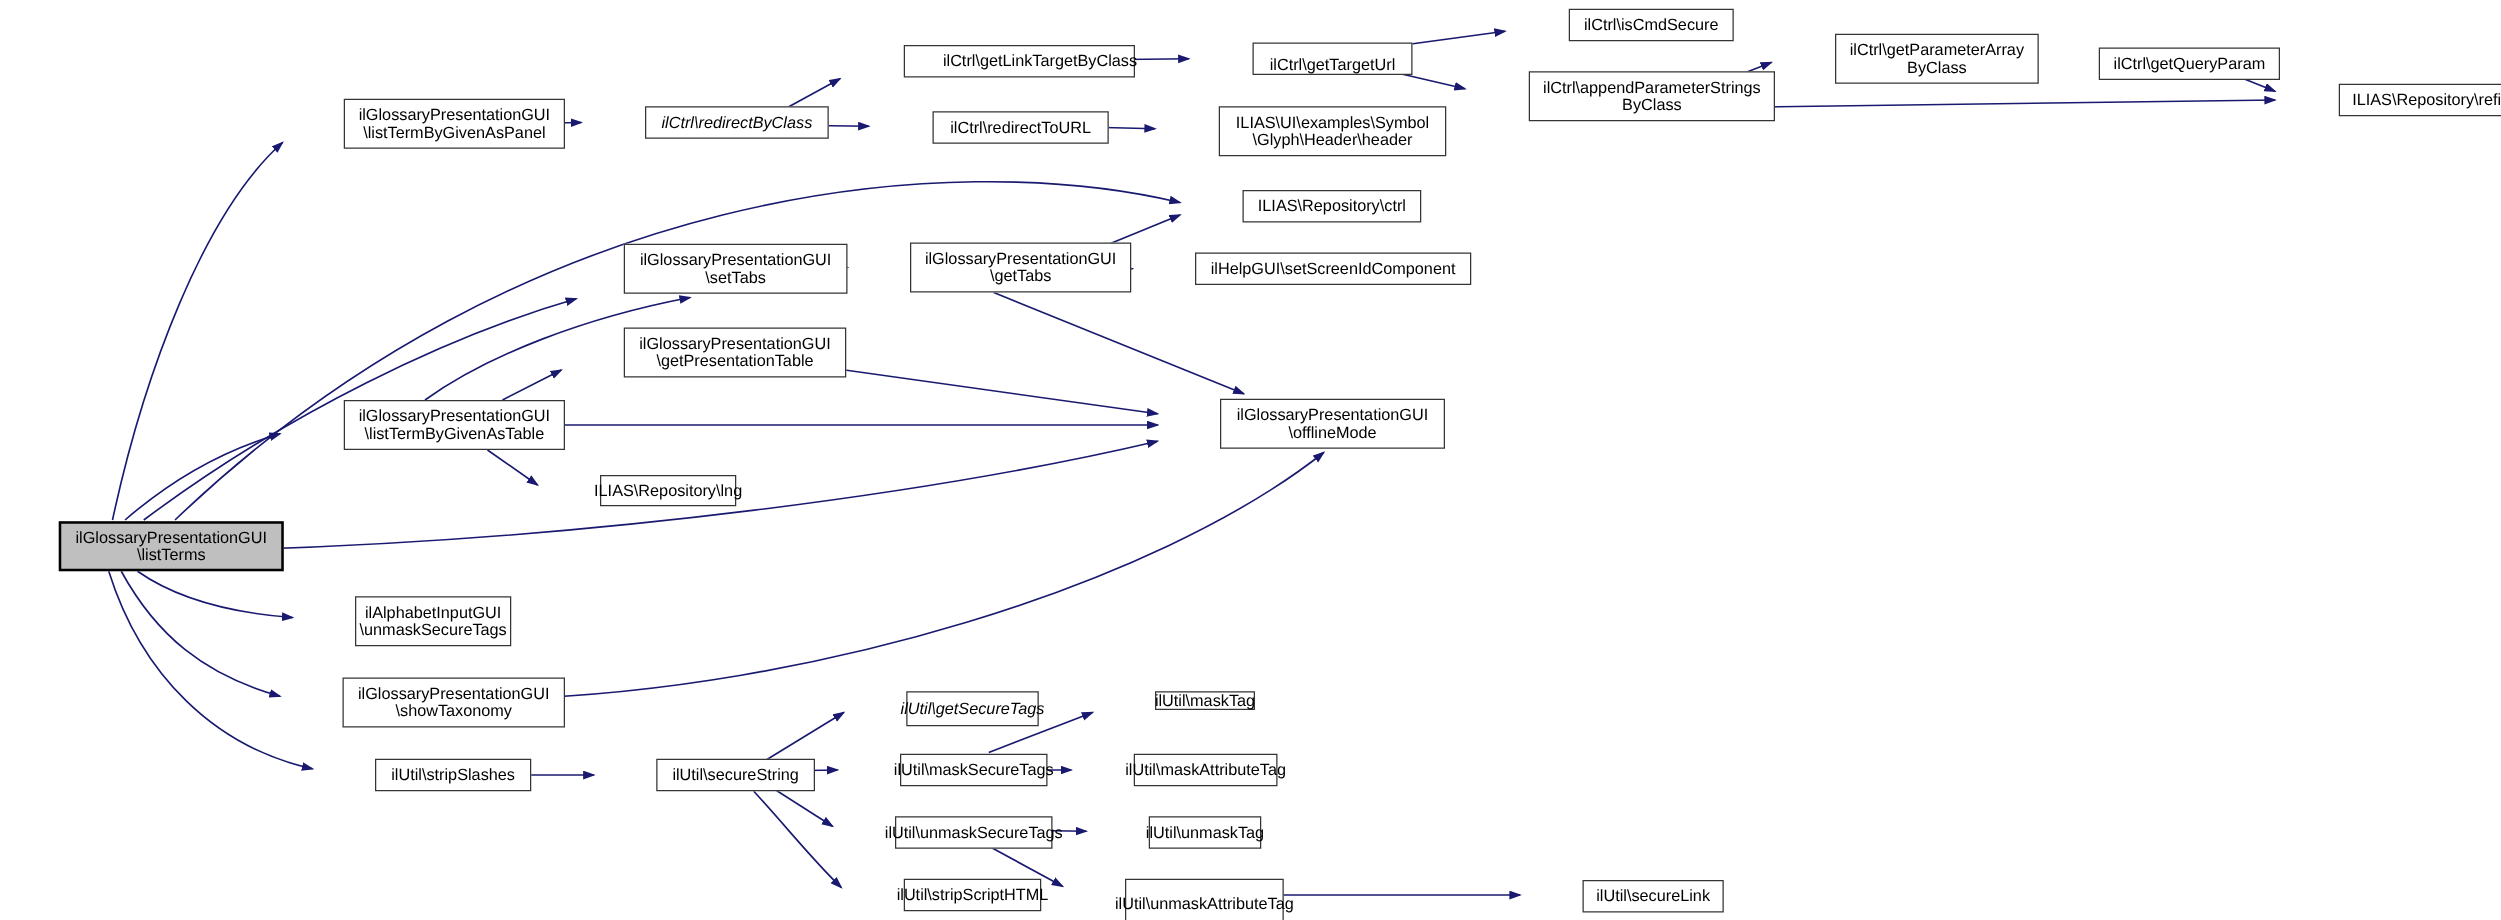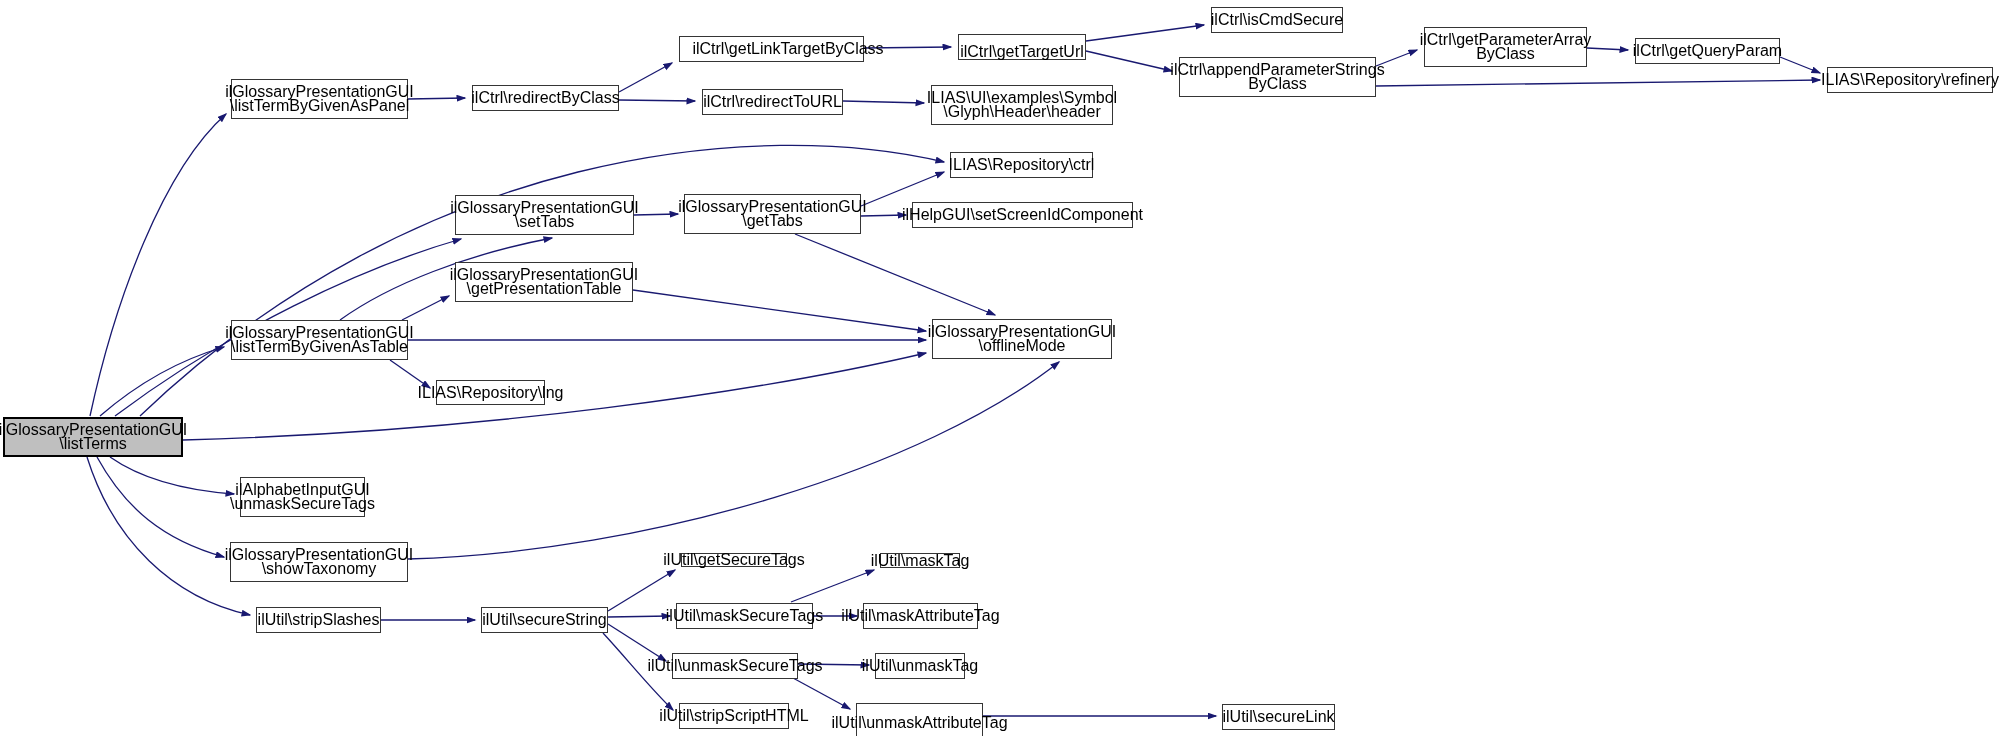--- a/index.html
+++ b/index.html
@@ -20,24 +20,25 @@
     position: absolute;
     box-sizing: border-box;
     background: #ffffff;
     border: 1px solid #353535;
     display: flex;
     flex-direction: column;
     align-items: center;
     justify-content: center;
     text-align: center;
     color: #000000;
-    font-size: 16px;
+    font-size: 13px;
     line-height: 14px;
     white-space: nowrap;
     cursor: pointer;
+    margin-left: 44px;
   }
   .node.hl {
     background: #bfbfbf;
     border: 2px solid #000000;
     cursor: default;
   }
   .edge {
     fill: none;
     stroke-width: 1.3px;
   }
@@ -96,21 +97,21 @@
   </svg>
   <div id="nodes">
       <div class="node hl" style="left: 3px; top: 417px; width: 180px; height: 40px;">
         <span>ilGlossaryPresentationGUI</span>
         <span>\listTerms</span>
       </div>
       <div class="node" style="left: 231px; top: 79px; width: 177px; height: 40px;">
         <span>ilGlossaryPresentationGUI</span>
         <span>\listTermByGivenAsPanel</span>
       </div>
-      <div class="node" style="left: 472px; top: 85px; width: 147px; height: 26px;">
+      <div class="node" style="left: 472px; top: 85px; width: 147px; height: 26px; font-style: italic;">
         <span>ilCtrl\redirectByClass</span>
       </div>
       <div class="node" style="left: 679px; top: 36px; width: 185px; height: 26px; padding-left: 33px;">
         <span>ilCtrl\getLinkTargetByClass</span>
       </div>
       <div class="node" style="left: 958px; top: 34px; width: 128px; height: 26px; justify-content: flex-end;">
         <span>ilCtrl\getTargetUrl</span>
       </div>
       <div class="node" style="left: 1211px; top: 7px; width: 132px; height: 26px;">
         <span>ilCtrl\isCmdSecure</span>
@@ -172,24 +173,24 @@
       <div class="node" style="left: 230px; top: 542px; width: 178px; height: 40px;">
         <span>ilGlossaryPresentationGUI</span>
         <span>\showTaxonomy</span>
       </div>
       <div class="node" style="left: 256px; top: 607px; width: 125px; height: 26px;">
         <span>ilUtil\stripSlashes</span>
       </div>
       <div class="node" style="left: 481px; top: 607px; width: 127px; height: 26px;">
         <span>ilUtil\secureString</span>
       </div>
-      <div class="node" style="left: 681px; top: 553px; width: 106px; height: 14px;">
+      <div class="node" style="left: 681px; top: 553px; width: 106px; height: 28px; font-style: italic;">
         <span>ilUtil\getSecureTags</span>
       </div>
-      <div class="node" style="left: 676px; top: 603px; width: 137px; height: 26px;">
+      <div class="node" style="left: 676px; top: 603px; width: 118px; height: 26px;">
         <span>ilUtil\maskSecureTags</span>
       </div>
       <div class="node" style="left: 880px; top: 553px; width: 80px; height: 15px;">
         <span>ilUtil\maskTag</span>
       </div>
       <div class="node" style="left: 863px; top: 603px; width: 115px; height: 26px;">
         <span>ilUtil\maskAttributeTag</span>
       </div>
       <div class="node" style="left: 672px; top: 653px; width: 126px; height: 26px;">
         <span>ilUtil\unmaskSecureTags</span>

